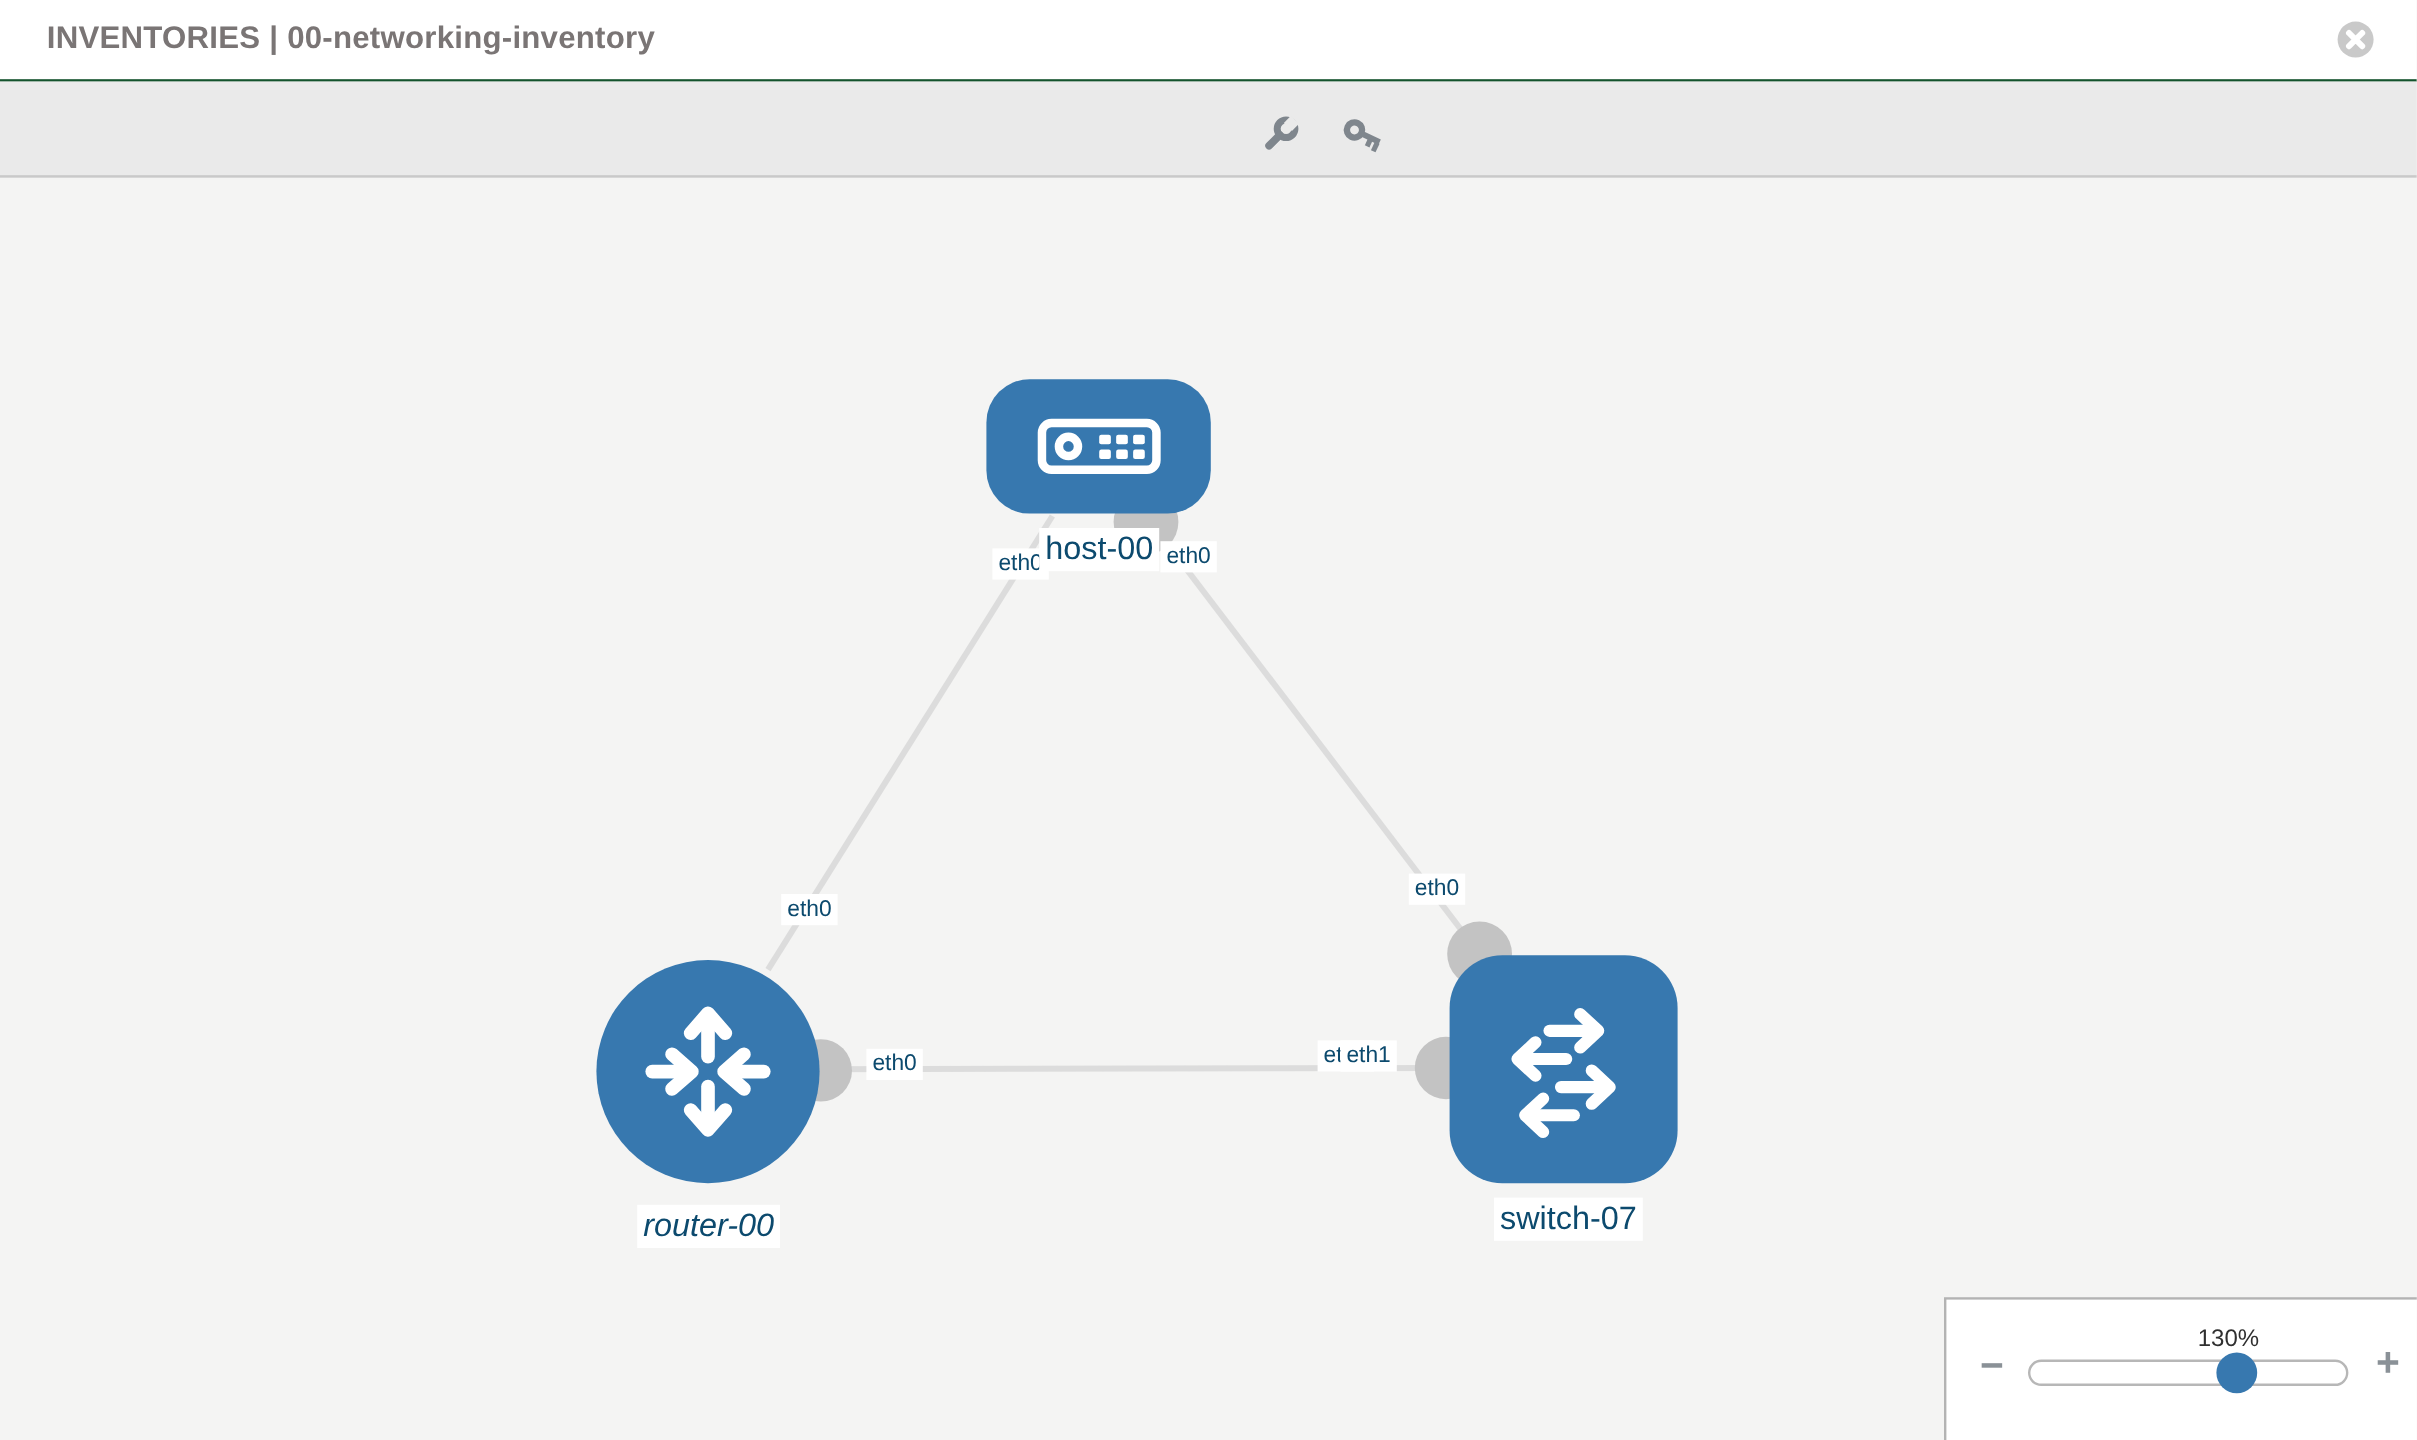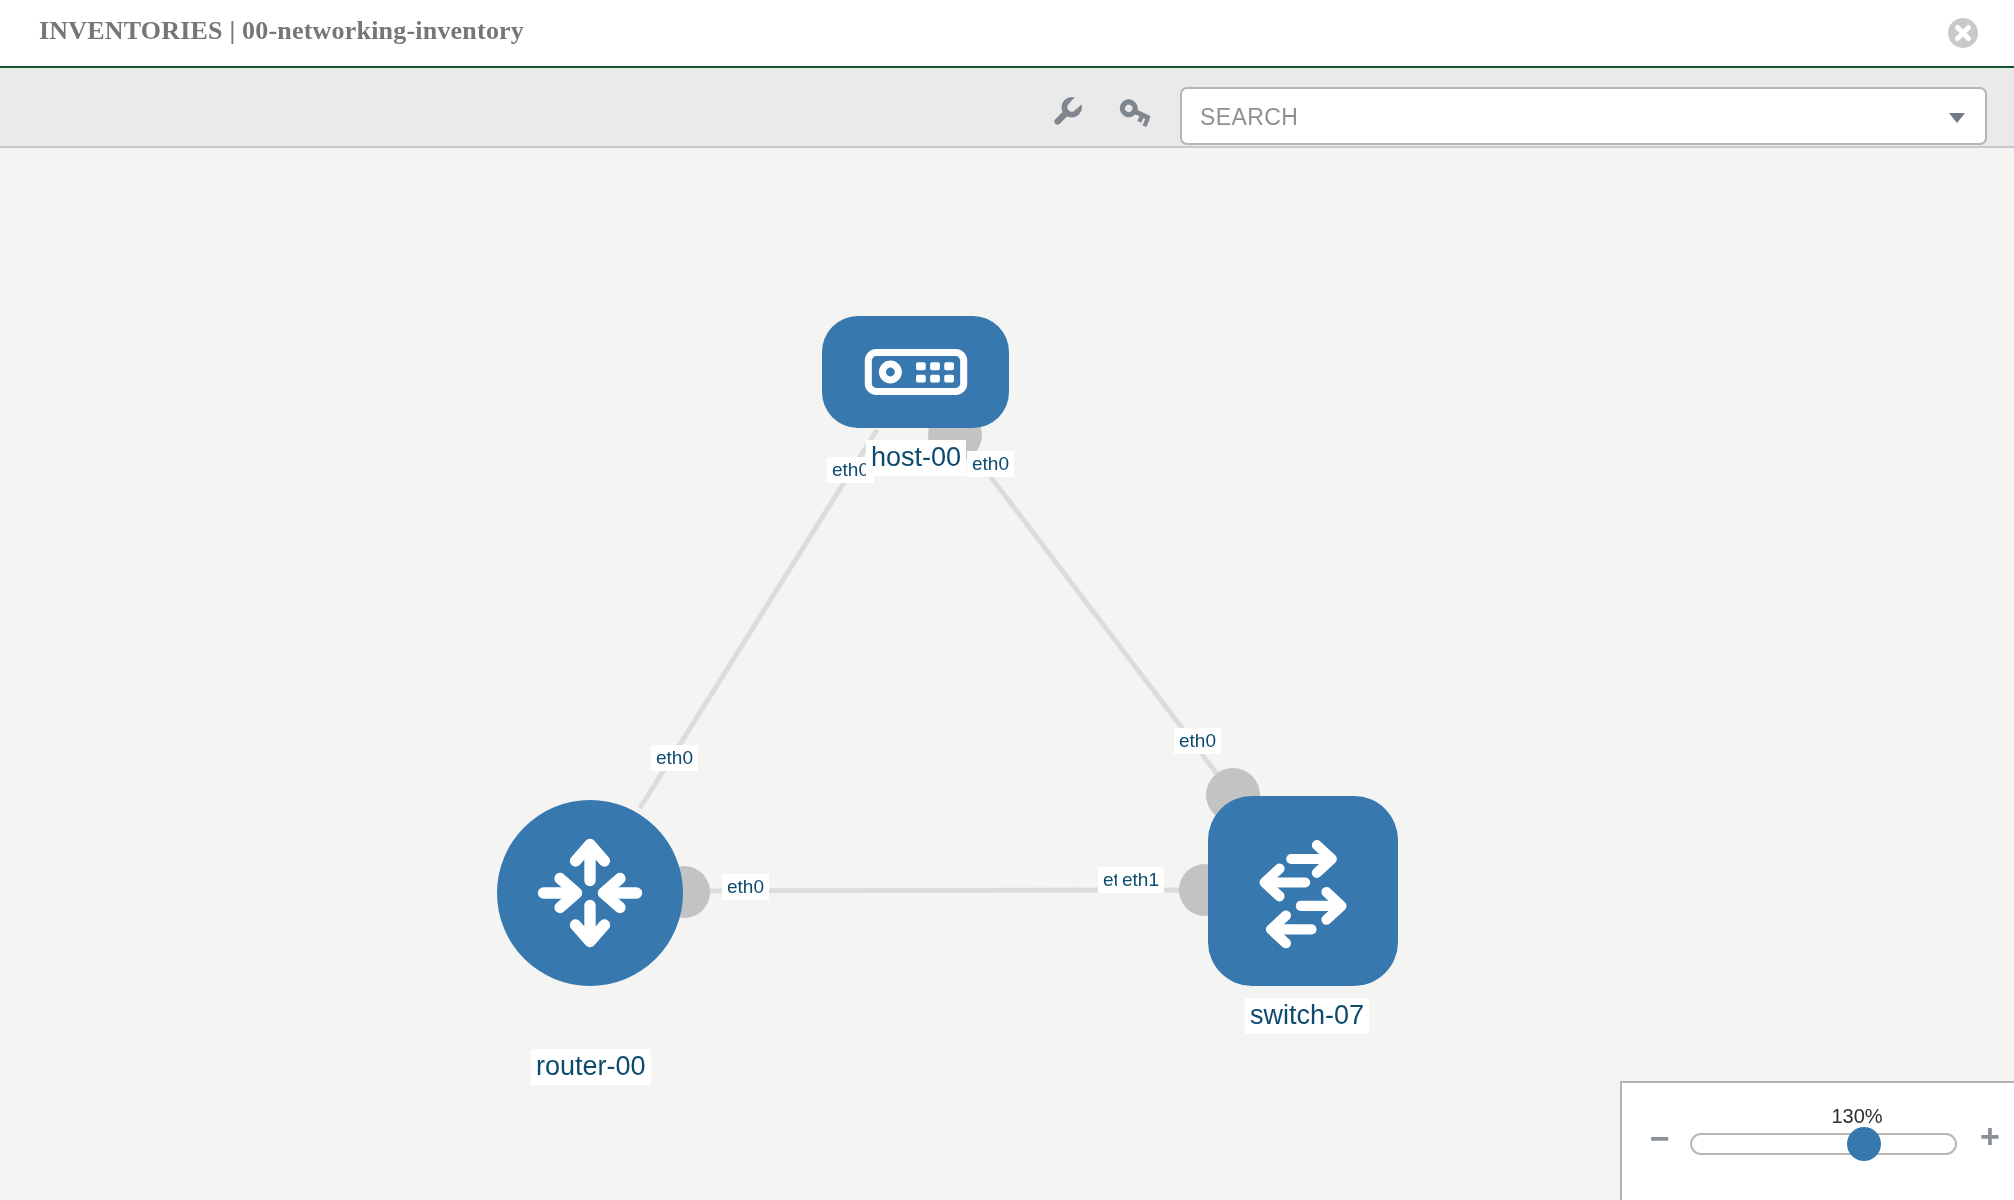--- a/index.html
+++ b/index.html
@@ -5,21 +5,21 @@
   html,body{margin:0;padding:0;}
   body{
     width:2014px;height:1200px;position:relative;overflow:hidden;
     background:#f4f4f3;
     font-family:"Liberation Sans", sans-serif;
     -webkit-font-smoothing:antialiased;
   }
   
   .header{
     position:absolute;top:0;left:0;width:2014px;height:66px;
-    background:#ffffff;border-bottom:2px solid #14532d;font-family:Liberation Serif, serif;
+    background:#ffffff;border-bottom:2px solid #14532d;
   }
   .header-title{
     position:absolute;left:39px;top:16px;
     font-size:26px;font-weight:700;color:#7a7575;letter-spacing:.2px;
   }
   .close-btn{position:absolute;left:1947px;top:17px;width:32px;height:32px;cursor:pointer;}
   
   .toolbar{
     position:absolute;top:68px;left:0;width:2014px;height:80px;
     background:#eaeaea;border-bottom:2px solid #c9c9c9;box-sizing:border-box;
@@ -102,24 +102,20 @@
     <svg width="38" height="38" viewBox="0 0 36 36">
       <g transform="rotate(25 18 18)">
         <circle cx="9.5" cy="16" r="6" fill="none" stroke="#7f868d" stroke-width="5"></circle>
         <rect x="14.5" y="14" width="17" height="4.6" fill="#7f868d"></rect>
         <rect x="22" y="17.5" width="4" height="6" fill="#7f868d"></rect>
         <rect x="28" y="17.5" width="4" height="7.5" fill="#7f868d"></rect>
       </g>
     </svg>
   </div>
 
-  <div class="select-box" style="left:1180px;width:807px;">
-    <span class="select-label">SEARCH</span>
-    <span class="caret"></span>
-  </div>
 </div>
 
 <div class="canvas">
 
   <svg class="edges-svg" width="2014" height="1052" viewBox="0 0 2014 1052">
 
     <line x1="877" y1="282" x2="640" y2="660" stroke="#dcdcdc" stroke-width="5"></line>
     <line x1="955" y1="282" x2="1233" y2="647" stroke="#dcdcdc" stroke-width="5"></line>
     <line x1="683" y1="743" x2="1207" y2="742" stroke="#dcdcdc" stroke-width="5"></line>
 
@@ -174,21 +170,21 @@
 
   <div class="net-label if-label" style="left:827px;top:309px;">eth0</div>
   <div class="net-label if-label" style="left:967px;top:303px;">eth0</div>
   <div class="net-label if-label" style="left:651px;top:597px;">eth0</div>
   <div class="net-label if-label" style="left:722px;top:726px;">eth0</div>
   <div class="net-label if-label" style="left:1098px;top:719px;">eth1</div>
   <div class="net-label if-label" style="left:1117px;top:719px;">eth1</div>
   <div class="net-label if-label" style="left:1174px;top:580px;">eth0</div>
 
   <div class="net-label node-name" style="left:866px;top:292px;">host-00</div>
-  <div class="net-label node-name" style="left:531px;top:901px;">router-00</div>
+  <div class="net-label node-name" style="left:531px;top:856px;font-style:italic;">router-00</div>
   <div class="net-label node-name" style="left:1245px;top:850px;">switch-07</div>
 </div>
 
 <div class="zoom-panel">
   <div class="zoom-level">130%</div>
   <div class="zoom-minus">−</div>
   <div class="zoom-track">
     <div class="zoom-knob"></div>
   </div>
   <div class="zoom-plus">+</div>

